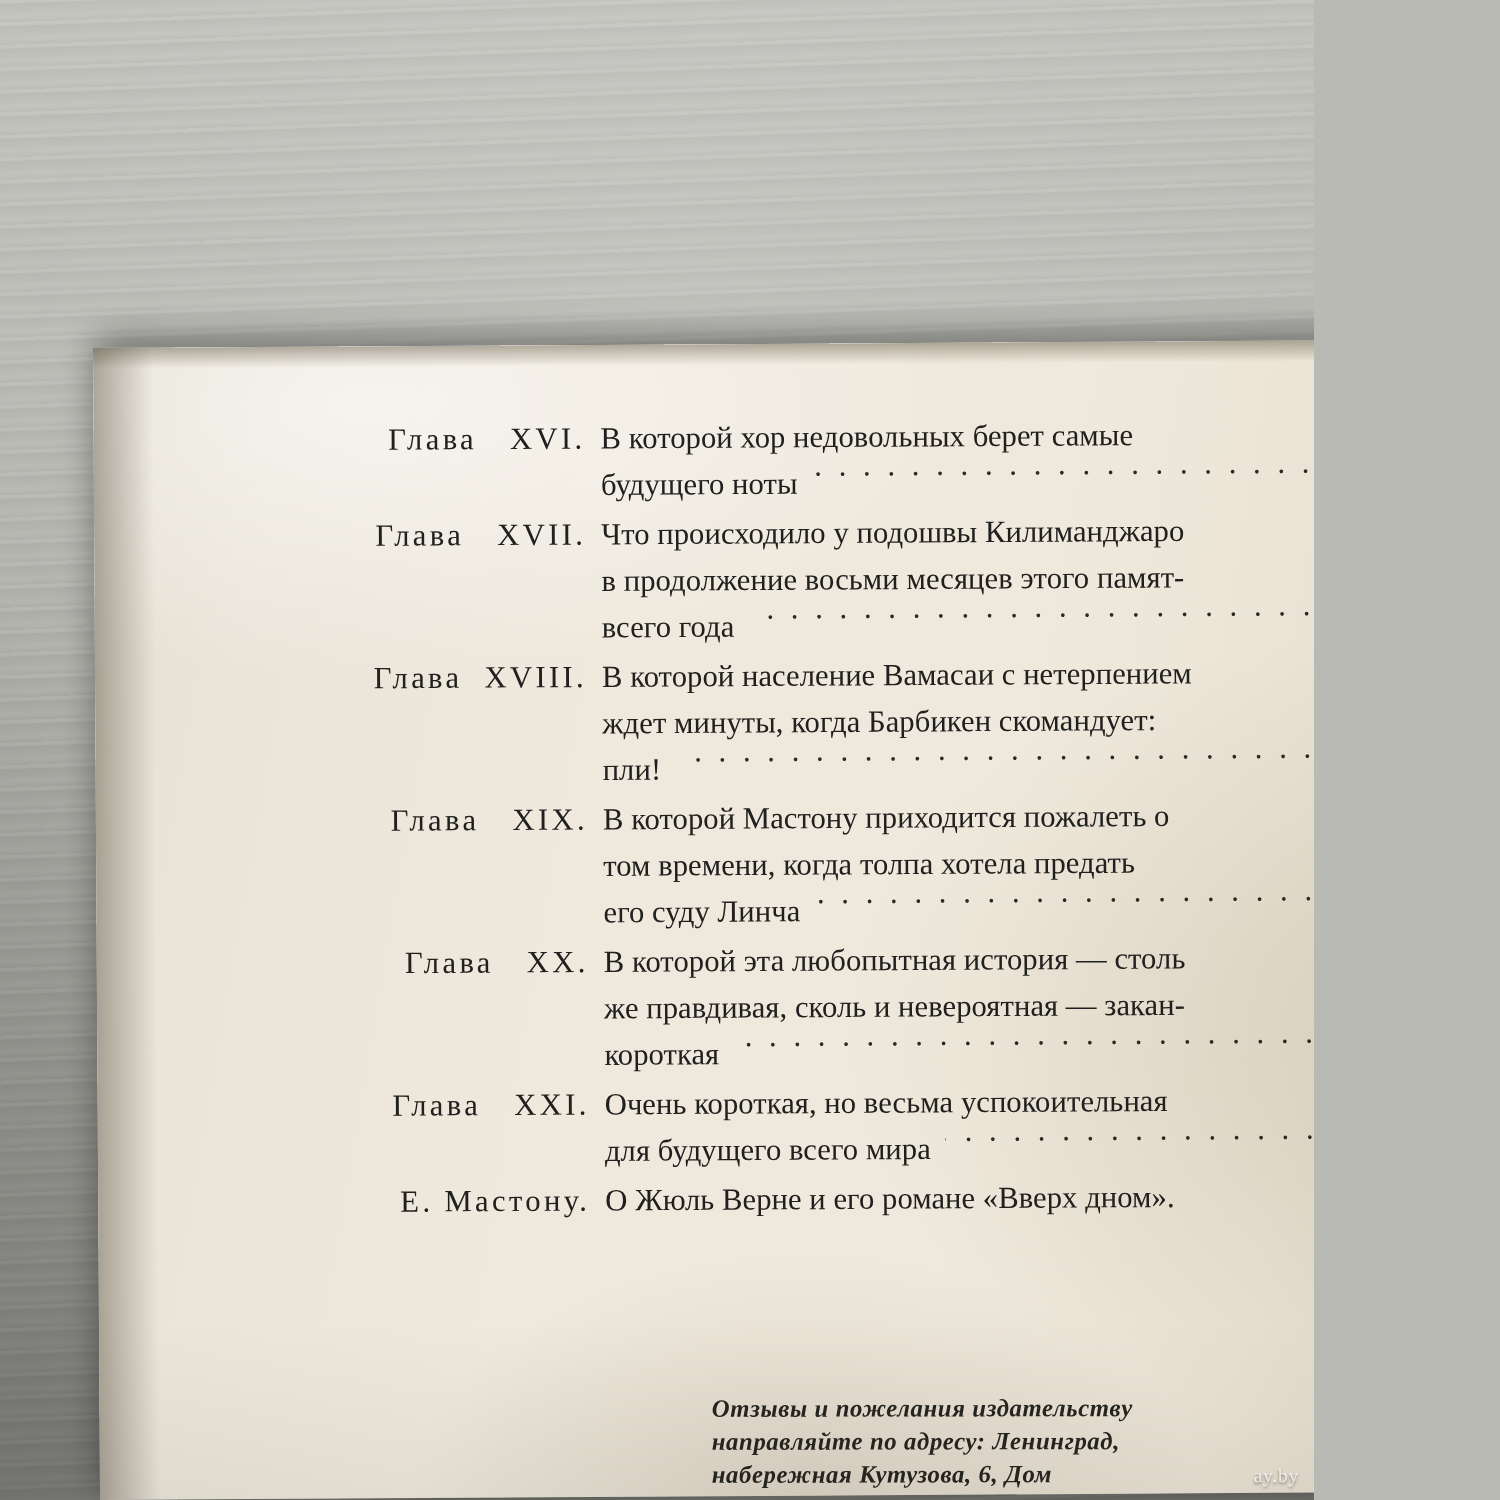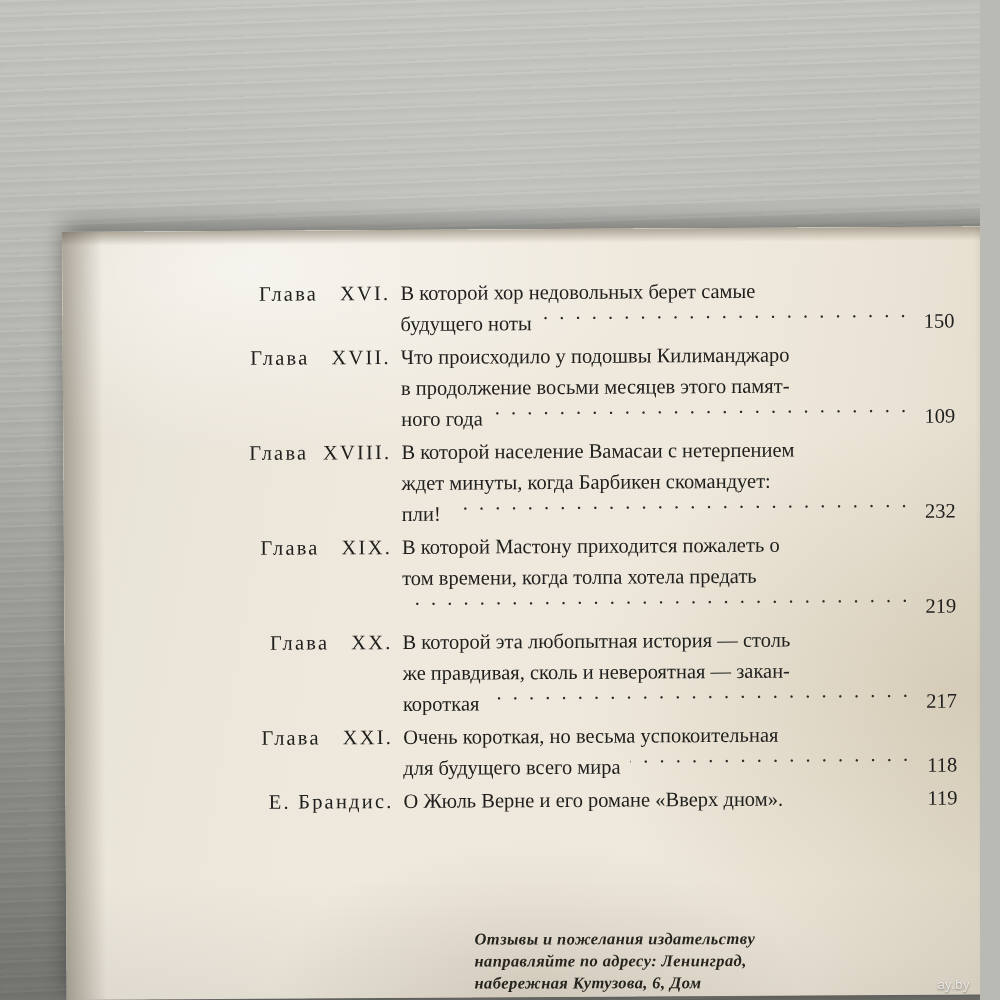--- a/index.html
+++ b/index.html
@@ -9,21 +9,21 @@
   body {
     width: 1000px;
     height: 1000px;
     overflow: hidden;
     font-family: "Liberation Serif", serif;
     background: #b9bab4;
   }
 
   #photo {
     position: relative;
-    width: 980px;
+    width: 876px;
     height: 1000px;
     overflow: hidden;
   }
 
   
   .backdrop {
     position: absolute;
     inset: 0;
     background:
       linear-gradient(180deg, #c3c4be 0%, #bdbeb8 18%, #b4b5af 38%, #a9aaa4 55%, #9fa09a 72%, #94958f 100%);
@@ -177,21 +177,21 @@
     letter-spacing: 0.4px;
     transform: rotate(0.25deg);
   }
   .imprint div { white-space: nowrap; }
 
   
   .watermark {
     position: absolute;
     right: 10px;
     bottom: 8px;
-    font-family: Liberation Sans, sans-serif;
+    font-family: Liberation Serif, serif;
     font-size: 13px;
     color: rgba(255,255,255,0.75);
     text-shadow: 0 1px 2px rgba(0,0,0,0.45);
     letter-spacing: 0.5px;
   }
 
   
   .dof {
     position: absolute;
     left: 0; right: 0; bottom: 0;
@@ -234,21 +234,21 @@
 
       <div class="toc-row">
         <div class="chap-label">
           <span>Глава</span>
           &nbsp;&nbsp;<span>XVII.</span>
         </div>
         <div class="entry">
           <span class="entry-line">Что происходило у подошвы Килиманджаро</span>
           <span class="entry-line">в продолжение восьми месяцев этого памят-</span>
           <span class="lastline">
-            <span class="txt">ного года</span>
+            <span class="txt">всего года</span>
             <span class="leader"></span>
             <span class="pagenum">109</span>
           </span>
         </div>
       </div>
 
       <div class="toc-row">
         <div class="chap-label">
           <span>Глава</span>
           &nbsp;<span>XVIII.</span>
@@ -266,20 +266,21 @@
 
       <div class="toc-row">
         <div class="chap-label">
           <span>Глава</span>
           &nbsp;&nbsp;<span>XIX.</span>
         </div>
         <div class="entry">
           <span class="entry-line">В которой Мастону приходится пожалеть о</span>
           <span class="entry-line">том времени, когда толпа хотела предать</span>
           <span class="lastline">
+            <span class="txt">его суду Линча</span>
             <span class="leader"></span>
             <span class="pagenum">219</span>
           </span>
         </div>
       </div>
 
       <div class="toc-row">
         <div class="chap-label">
           <span>Глава</span>
           &nbsp;&nbsp;<span>XX.</span>
@@ -305,21 +306,21 @@
           <span class="lastline">
             <span class="txt">для будущего всего мира</span>
             <span class="leader"></span>
             <span class="pagenum">118</span>
           </span>
         </div>
       </div>
 
       <div class="toc-row">
         <div class="chap-label">
-          <span>Е. Брандис.</span>
+          <span>Е. Мастону.</span>
         </div>
         <div class="entry">
           <span class="lastline nolead">
             <span class="txt">О Жюль Верне и его романе «Вверх дном».</span>
             <span class="leader"></span>
             <span class="pagenum">119</span>
           </span>
         </div>
       </div>
 

